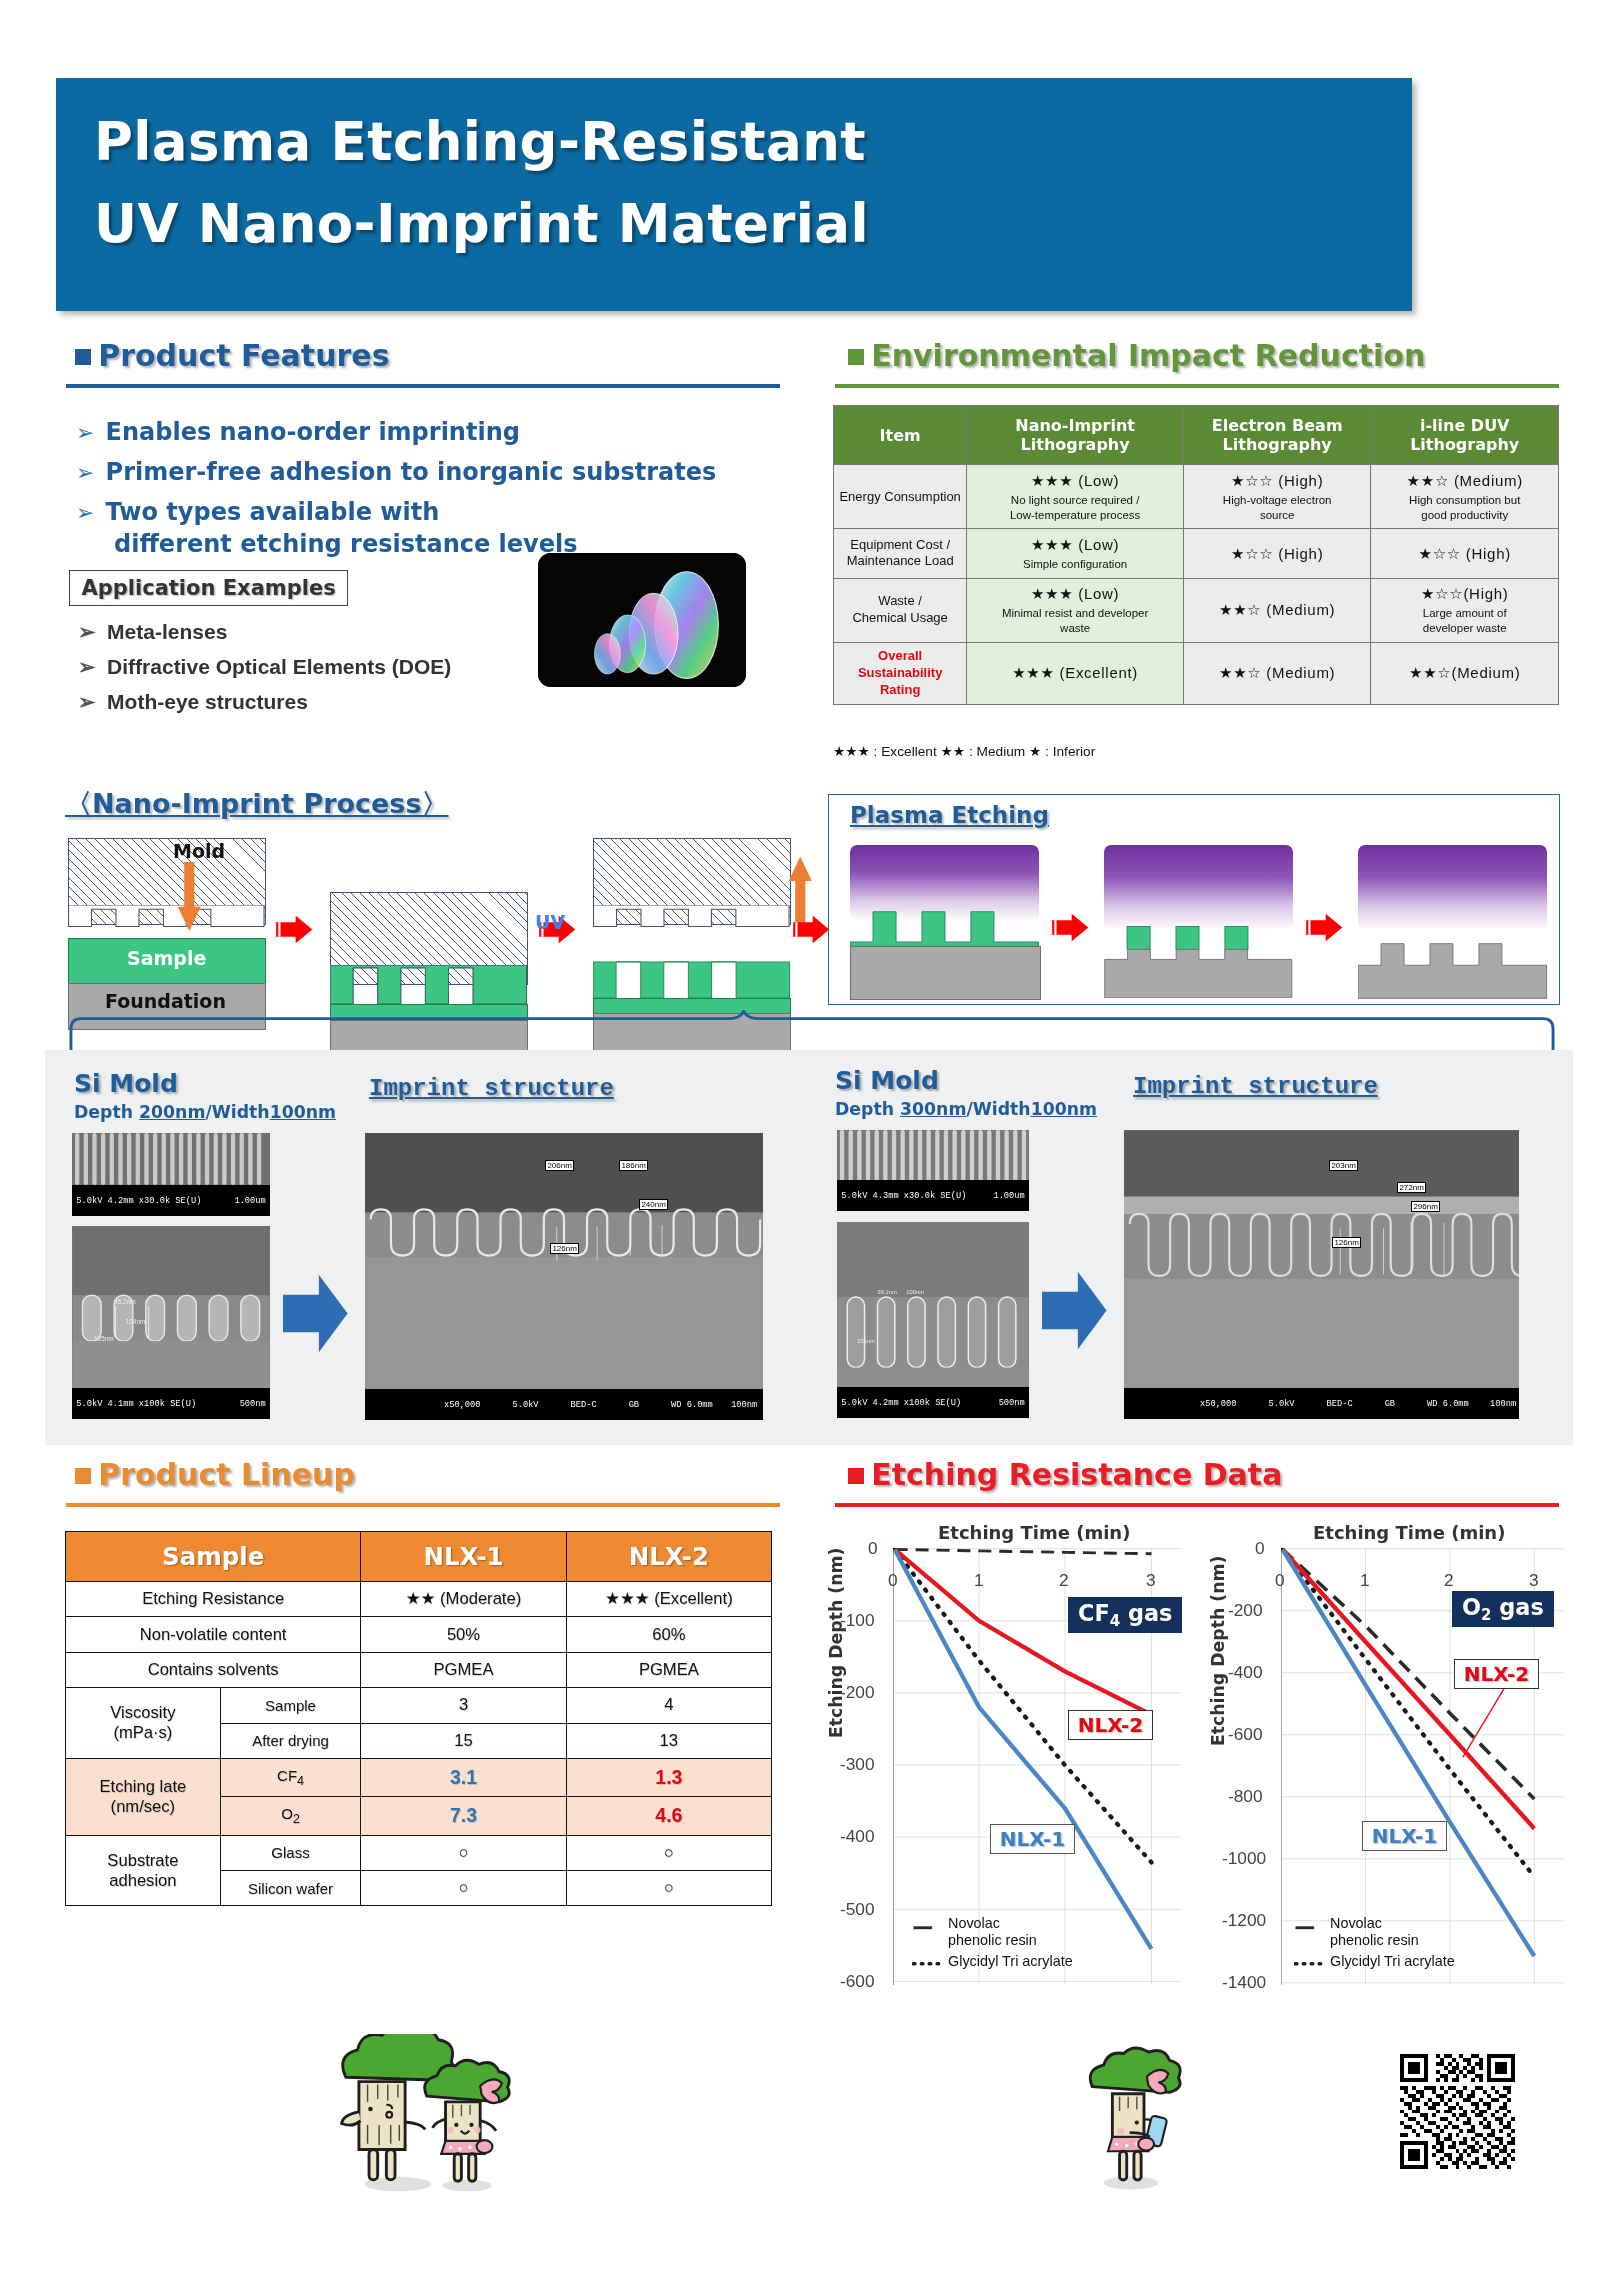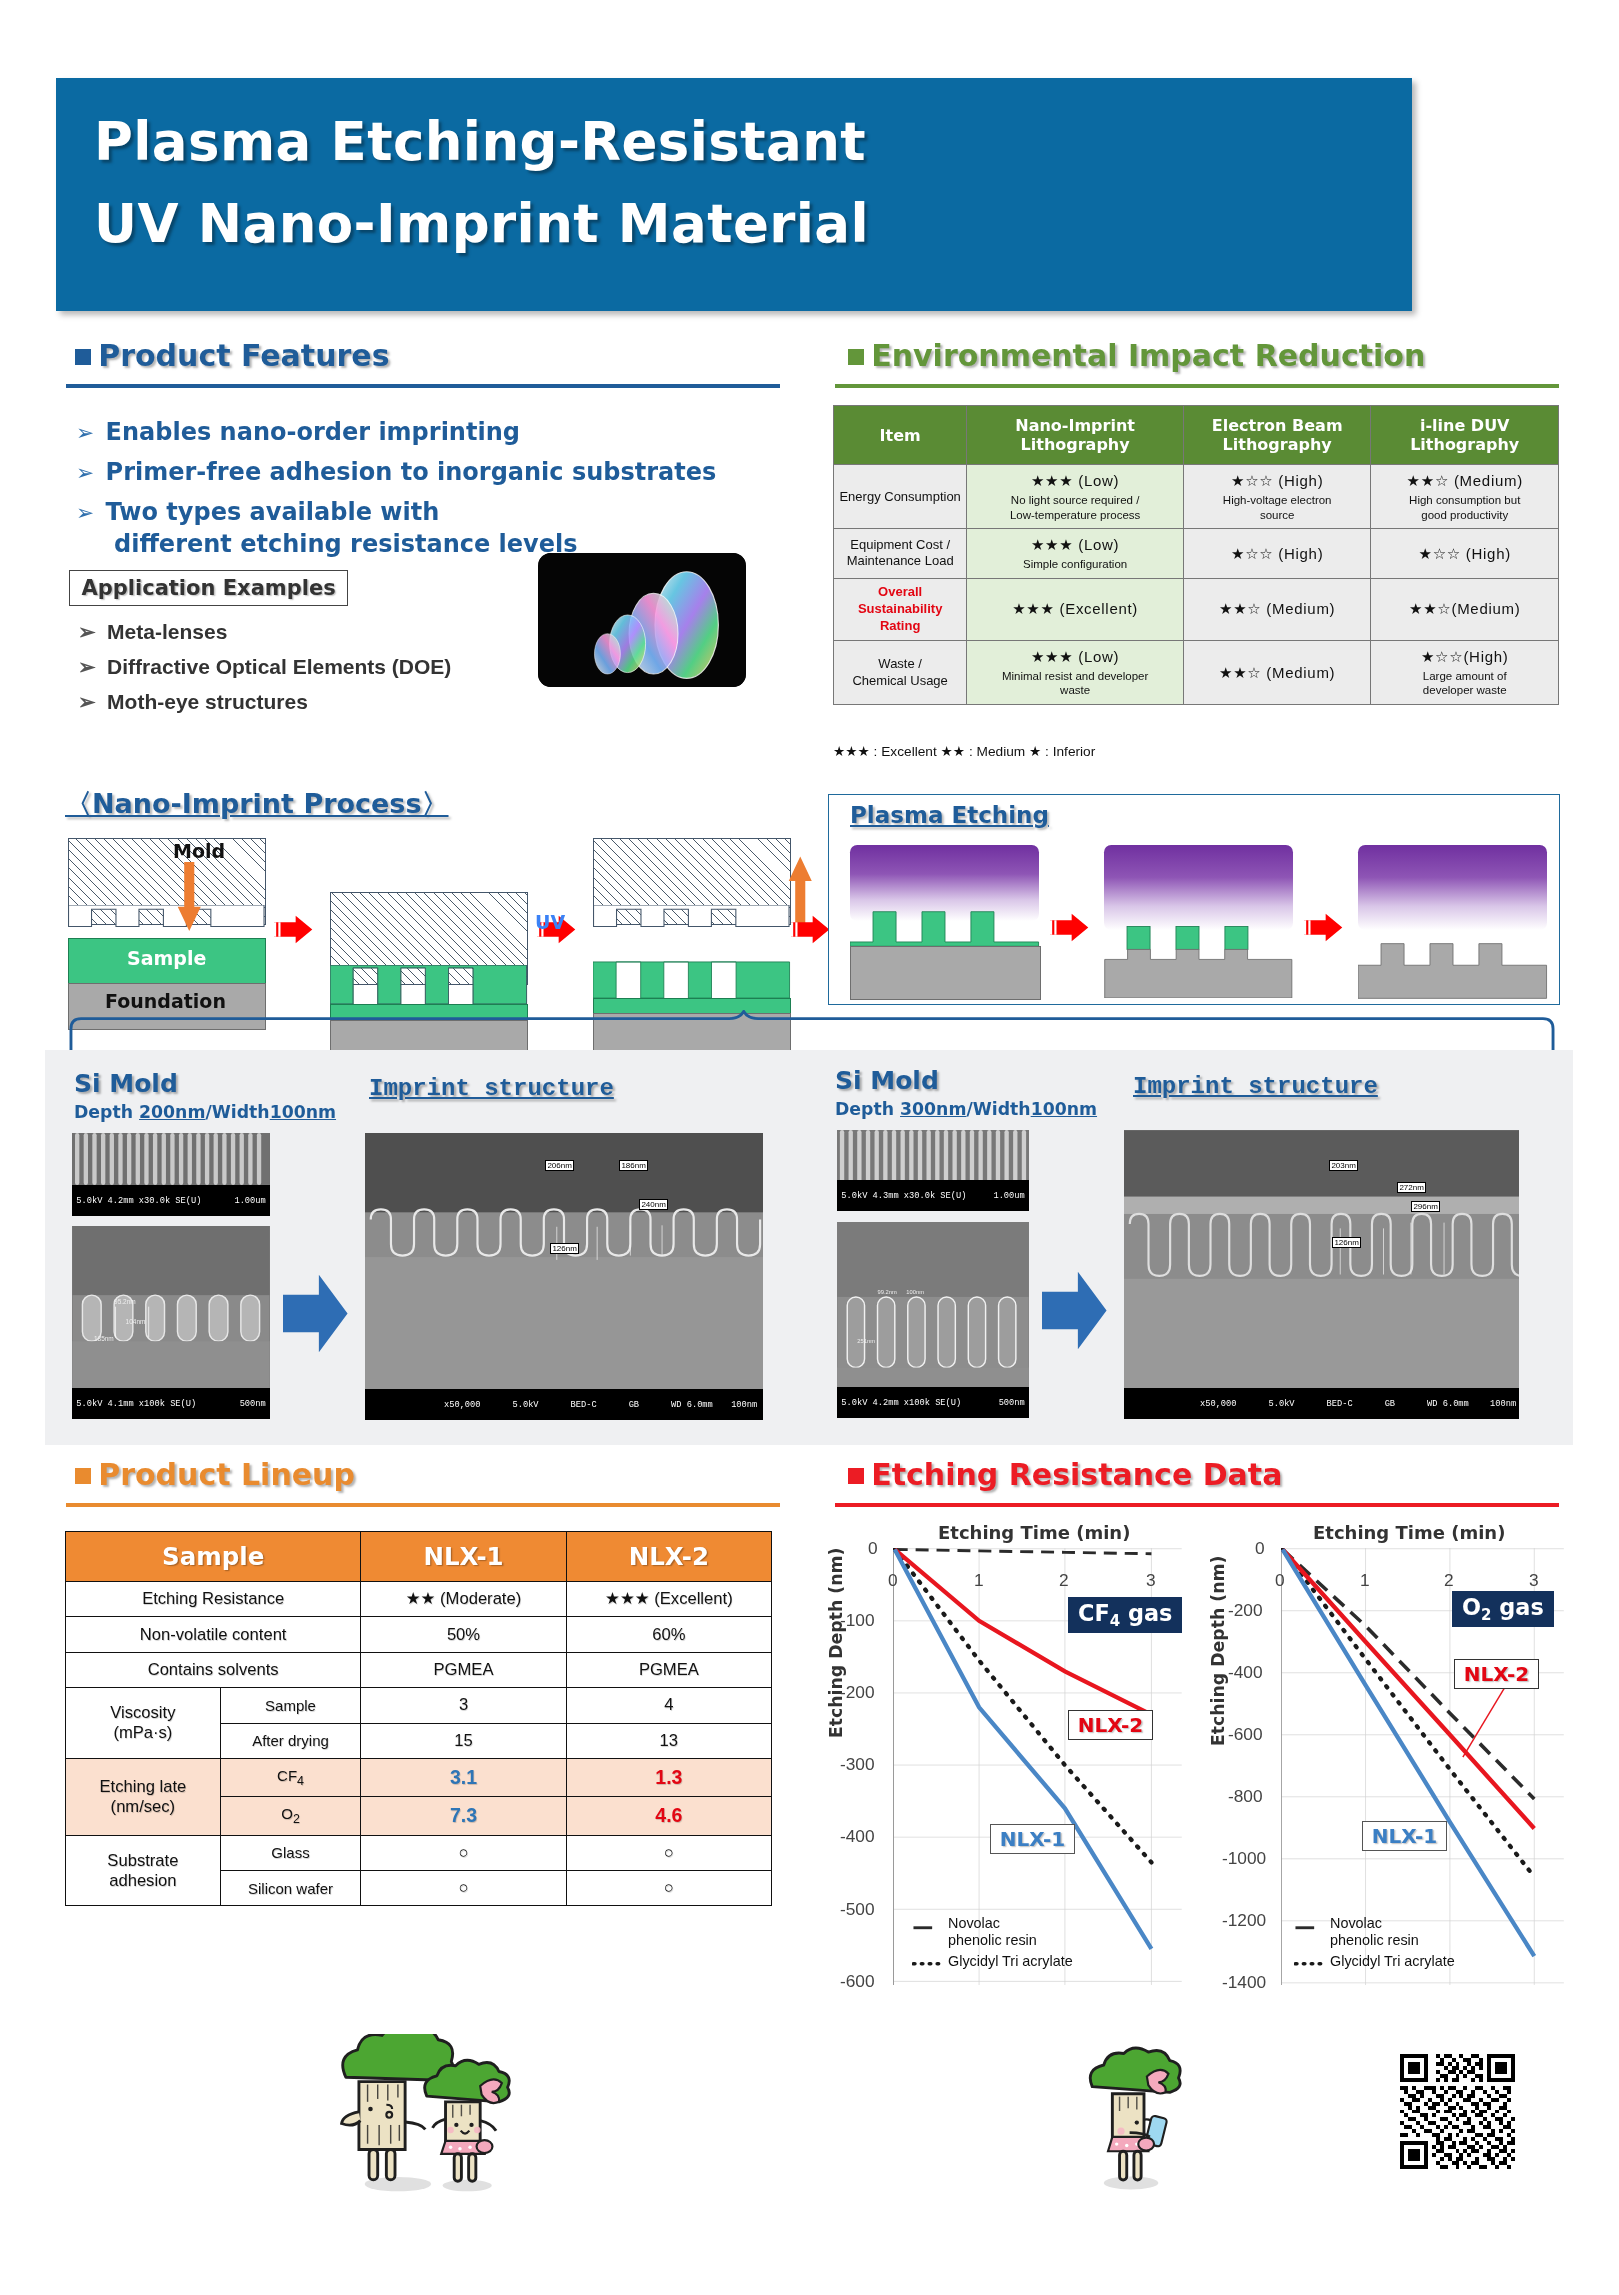--- a/index.html
+++ b/index.html
@@ -215,36 +215,36 @@
       <tr>
         <td class="item">Equipment Cost /<br>Maintenance Load</td>
         <td class="hl">
           <span class="stars">★★★ (Low)</span>
           <span class="sub">Simple configuration</span>
         </td>
         <td><span class="stars">★☆☆ (High)</span></td>
         <td><span class="stars">★☆☆ (High)</span></td>
       </tr>
       <tr>
-        <td class="item red">Overall Sustainability<br>Rating</td>
-        <td class="hl"><span class="stars">★★★ (Excellent)</span></td>
-        <td><span class="stars">★★☆ (Medium)</span></td>
-        <td><span class="stars">★★☆(Medium)</span></td>
-      </tr>
-      <tr>
         <td class="item">Waste /<br>Chemical Usage</td>
         <td class="hl">
           <span class="stars">★★★ (Low)</span>
           <span class="sub">Minimal resist and developer<br>waste</span>
         </td>
         <td><span class="stars">★★☆ (Medium)</span></td>
         <td>
           <span class="stars">★☆☆(High)</span>
           <span class="sub">Large amount of<br>developer waste</span>
         </td>
+      </tr>
+      <tr>
+        <td class="item red">Overall Sustainability<br>Rating</td>
+        <td class="hl"><span class="stars">★★★ (Excellent)</span></td>
+        <td><span class="stars">★★☆ (Medium)</span></td>
+        <td><span class="stars">★★☆(Medium)</span></td>
       </tr>
     </tbody>
   </table>
   <div class="env-legend">★★★ : Excellent  ★★ : Medium  ★ : Inferior</div>
 
   <div class="proc-title" style="left:65px;top:786px;">〈Nano-Imprint Process〉</div>
 
   <div class="hatch" style="position:absolute;left:68px;top:838px;width:196px;height:85px;"></div>
   <svg style="position:absolute;left:68px;top:905px;" width="198" height="23" viewBox="0 0 274 32">
     <path d="M0,0 L0,30 L32,30 L32,6 L66,6 L66,30 L98,30 L98,6 L132,6 L132,30 L164,30 L164,6 L198,6 L198,30 L272,30 L272,0 Z" fill="#fff" stroke="#44566a" stroke-width="1.5"></path>

